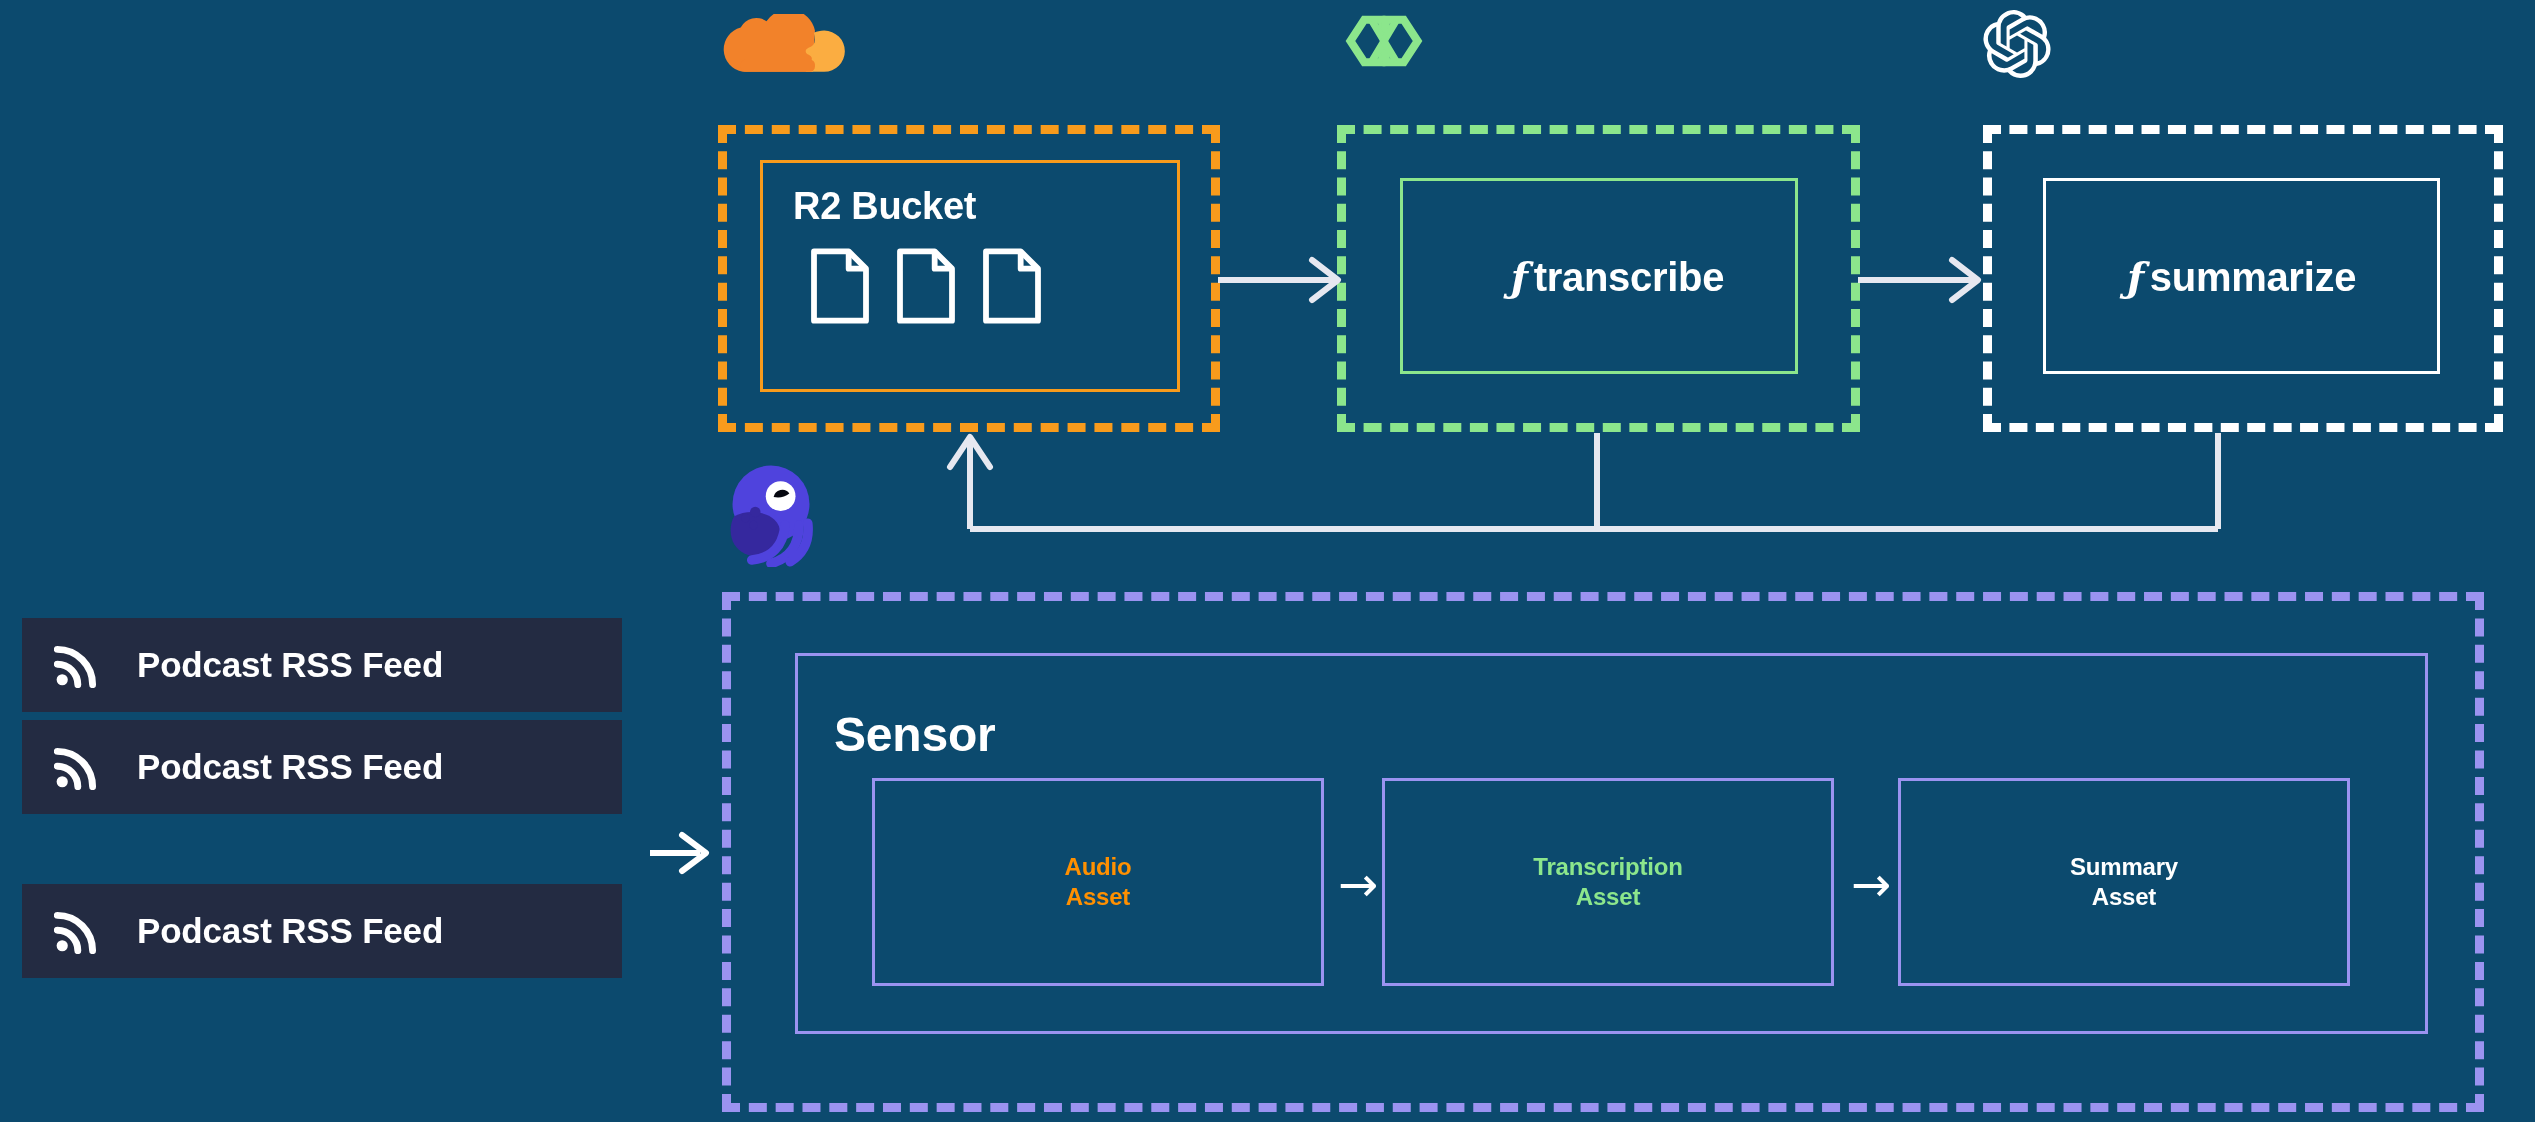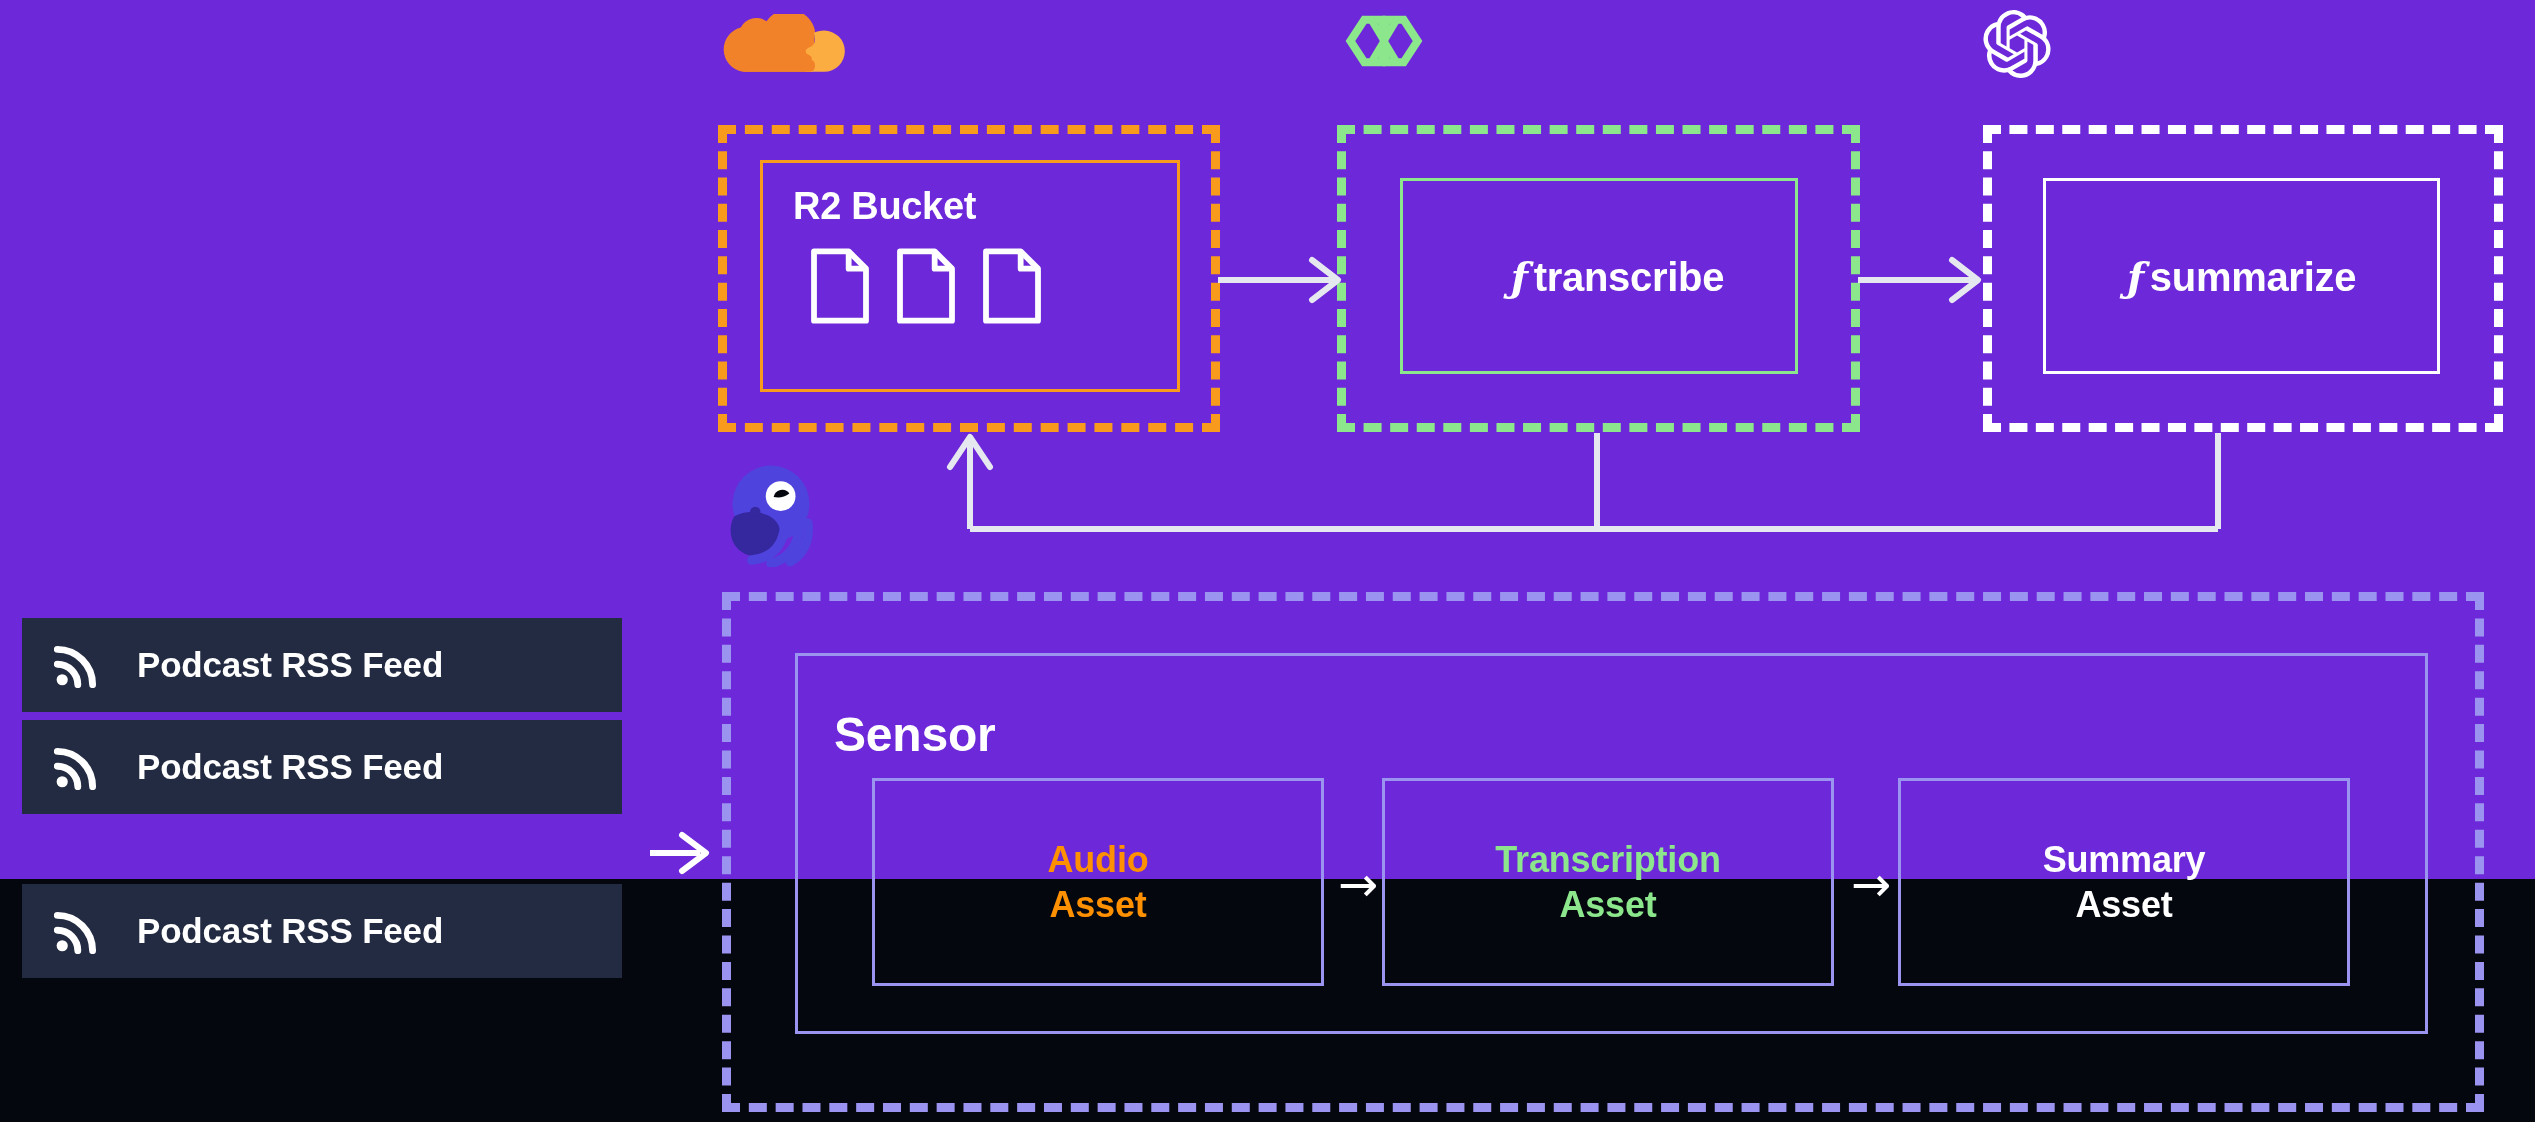--- a/index.html
+++ b/index.html
@@ -8,22 +8,22 @@
     width: 2535px;
     height: 1122px;
     background: #05070f;
     overflow: hidden;
     font-family: "Liberation Sans", sans-serif;
   }
 
   #stage {
     position: relative;
     width: 2535px;
-    height: 879px;
-    background: #6d28d9;
+    height: 1122px;
+    background: #0c4a6e;
   }
 
   
   .provider-box {
     position: absolute;
     border-style: dashed;
     border-width: 9px;
     background: transparent;
   }
   .provider-cf   { border-color: #f89b1c; }
@@ -118,21 +118,21 @@
     letter-spacing: -0.2px;
   }
   .asset-box {
     position: absolute;
     border: 3px solid #9b93f0;
     display: flex;
     align-items: center;
     justify-content: center;
     text-align: center;
     line-height: 1.25;
-    font-size: 36px;
+    font-size: 24px;
     font-weight: 700;
     letter-spacing: -0.2px;
   }
   .asset-audio  { color: #ff9000; }
   .asset-trans  { color: #8ce68c; }
   .asset-sum    { color: #ffffff; }
 
   
   .conn { position: absolute; pointer-events: none; }
 

